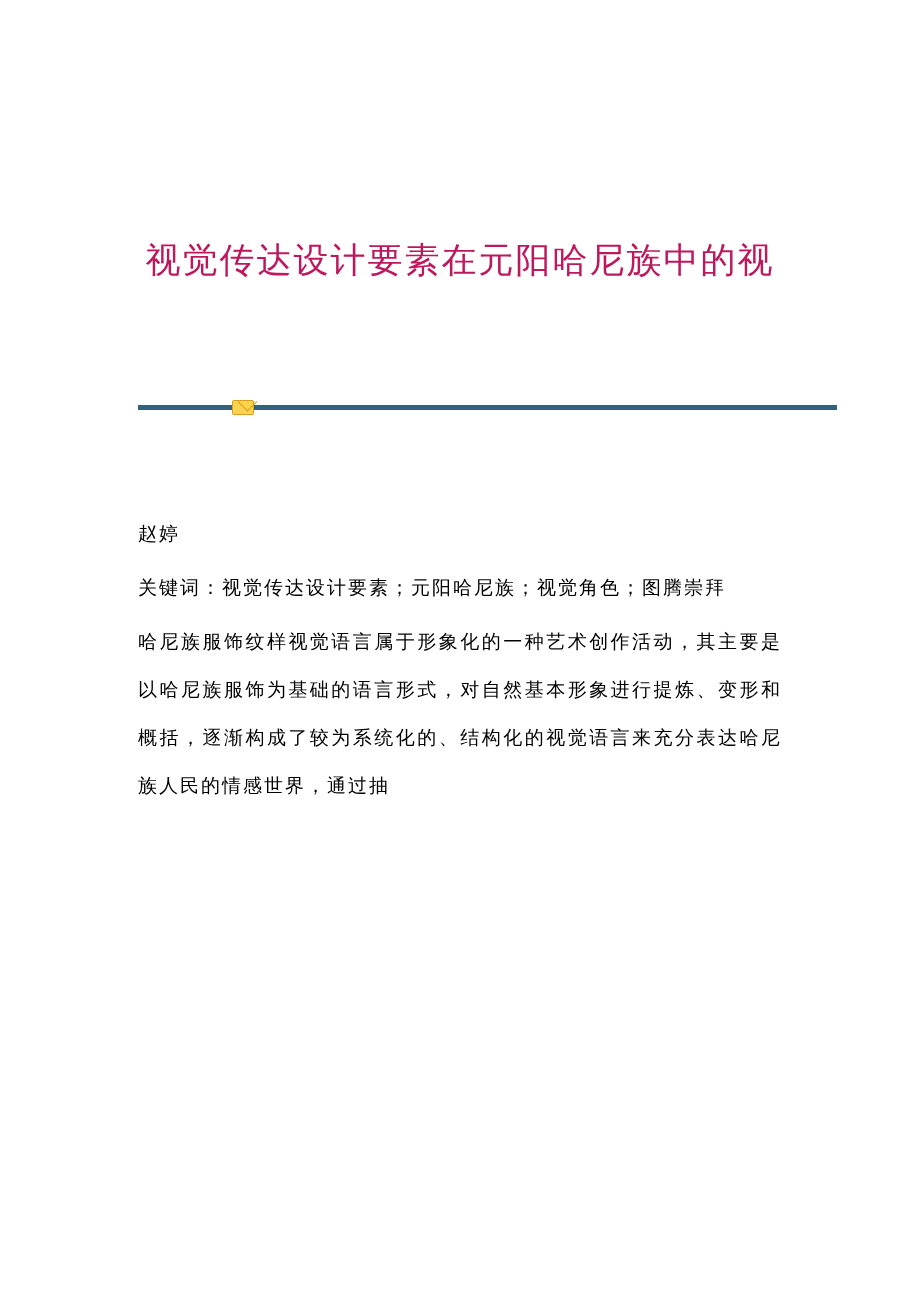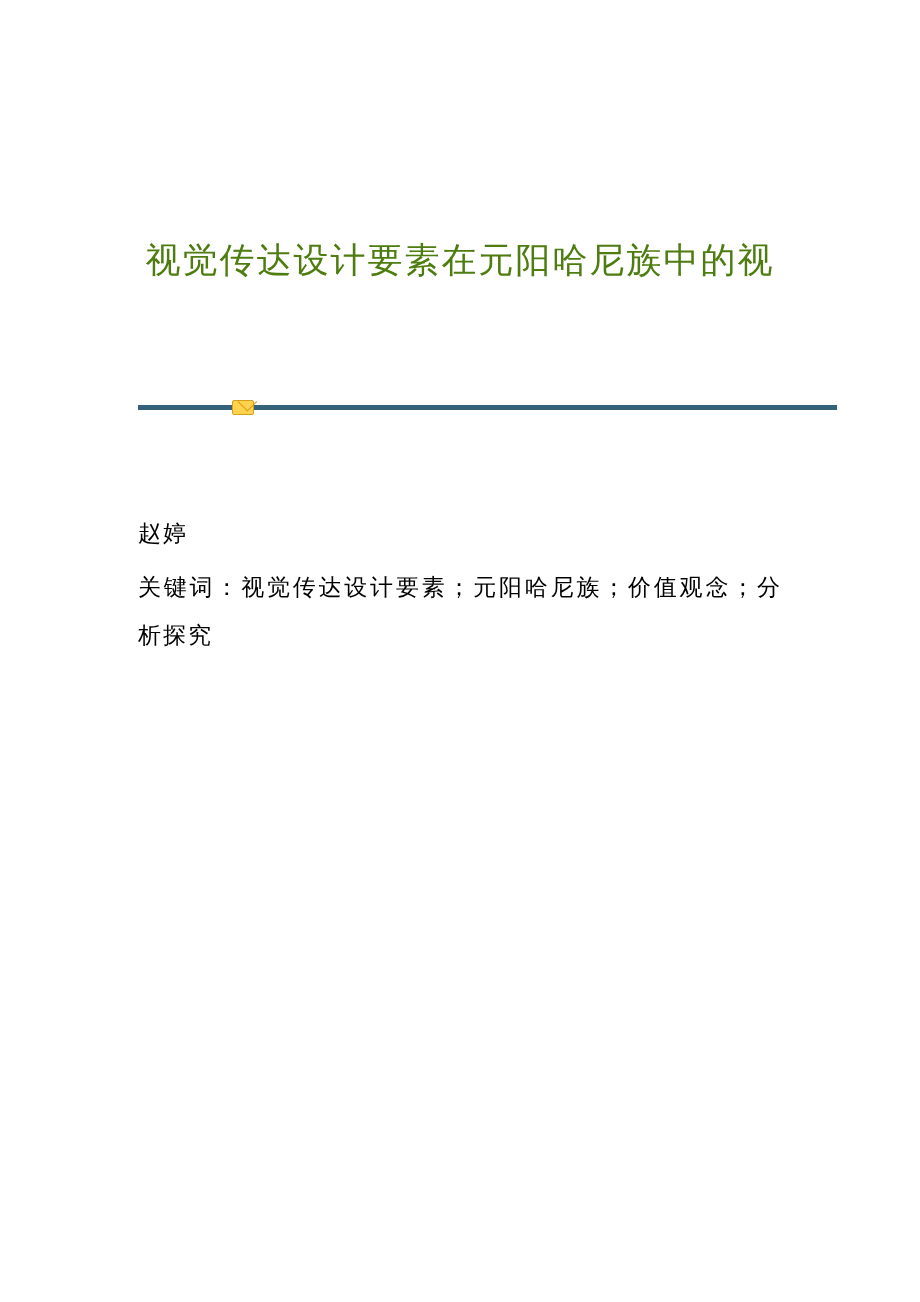--- a/index.html
+++ b/index.html
@@ -20,21 +20,21 @@
     }
 
     .doc-title {
       margin-top: 208px;
       padding: 0 138px;
       text-align: center;
       font-size: 35px;
       font-weight: 500;
       letter-spacing: 2px;
       line-height: 105px;
-      color: #4d7c0f;
+      color: #be185d;
     }
 
     .divider-wrap {
       position: relative;
       margin-top: 92px;
       margin-left: 138px;
       width: 699px;
       height: 5px;
     }
 
@@ -67,21 +67,21 @@
       height: 13px;
       border-right: 1.5px solid #d99e1b;
       border-bottom: 1.5px solid #d99e1b;
       transform: rotate(45deg) translateY(-9px);
       transform-origin: center;
     }
 
     .doc-body {
       margin-top: 100px;
       padding: 0 138px;
-      font-size: 23px;
+      font-size: 19px;
       letter-spacing: 2px;
       line-height: 48px;
       color: #000000;
     }
 
     .author {
       margin-bottom: 4px;
     }
 
     .para {
@@ -100,16 +100,17 @@
     <div>视觉传达设计要素在元阳哈尼族中的视</div>
   </h1>
 
   <div class="divider-wrap">
     <div class="divider-line"></div>
     <div class="envelope-icon"></div>
   </div>
 
   <div class="doc-body">
     <p class="para author">赵婷</p>
-    <p class="para">关键词：视觉传达设计要素；元阳哈尼族；价值观念；分析探究</p>
+    <p class="para">关键词：视觉传达设计要素；元阳哈尼族；视觉角色；图腾崇拜</p>
+    <p class="para">哈尼族服饰纹样视觉语言属于形象化的一种艺术创作活动，其主要是以哈尼族服饰为基础的语言形式，对自然基本形象进行提炼、变形和概括，逐渐构成了较为系统化的、结构化的视觉语言来充分表达哈尼族人民的情感世界，通过抽</p>
   </div>
 
 </div>
 
 </body></html>

